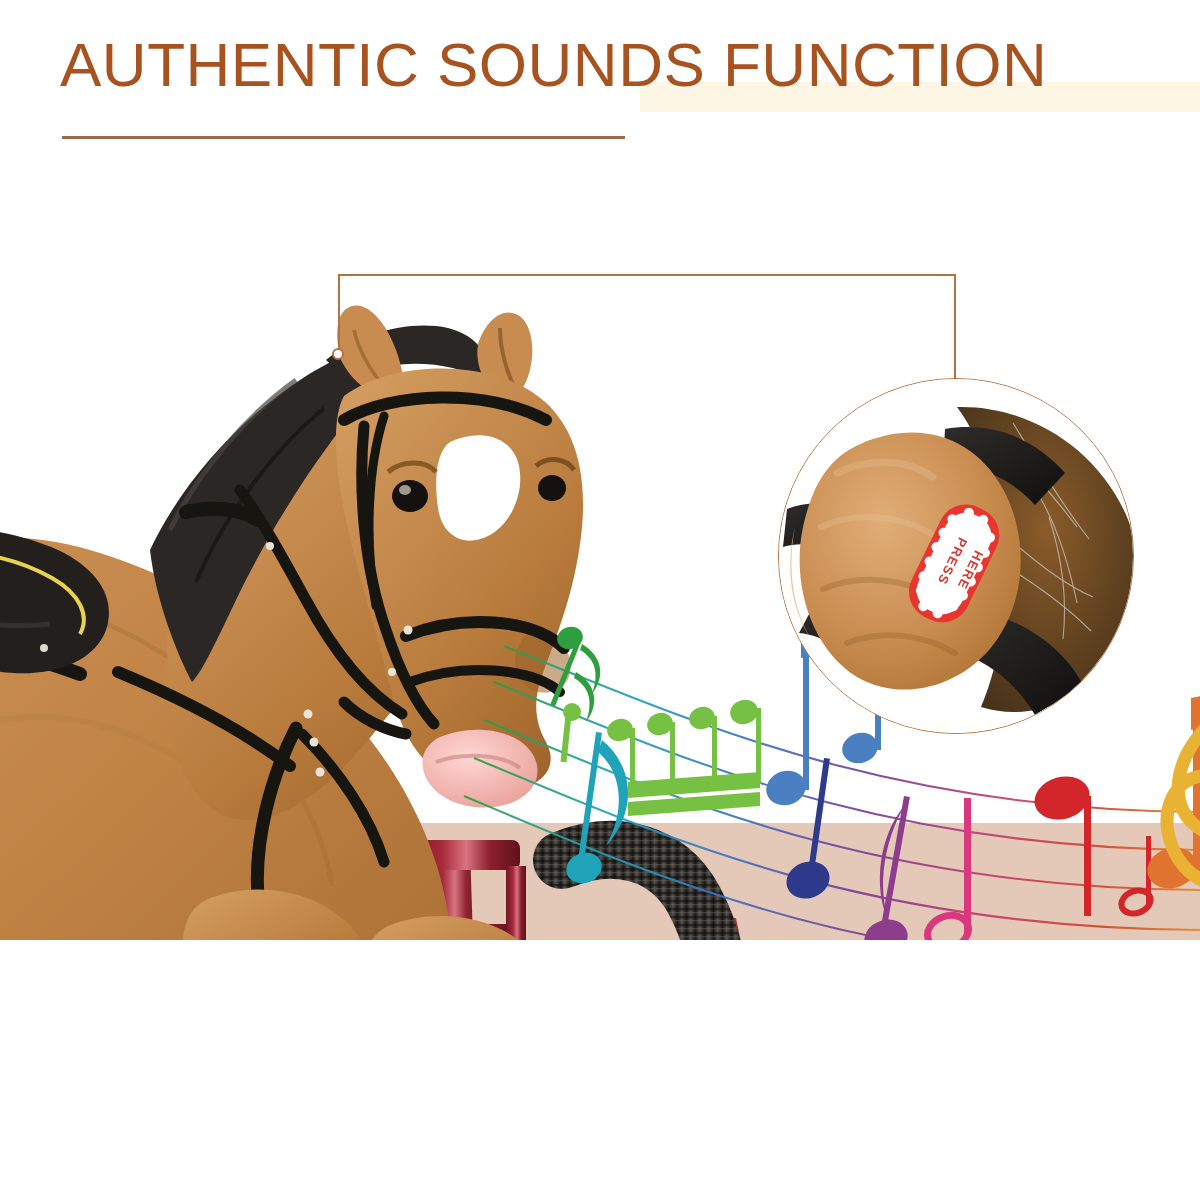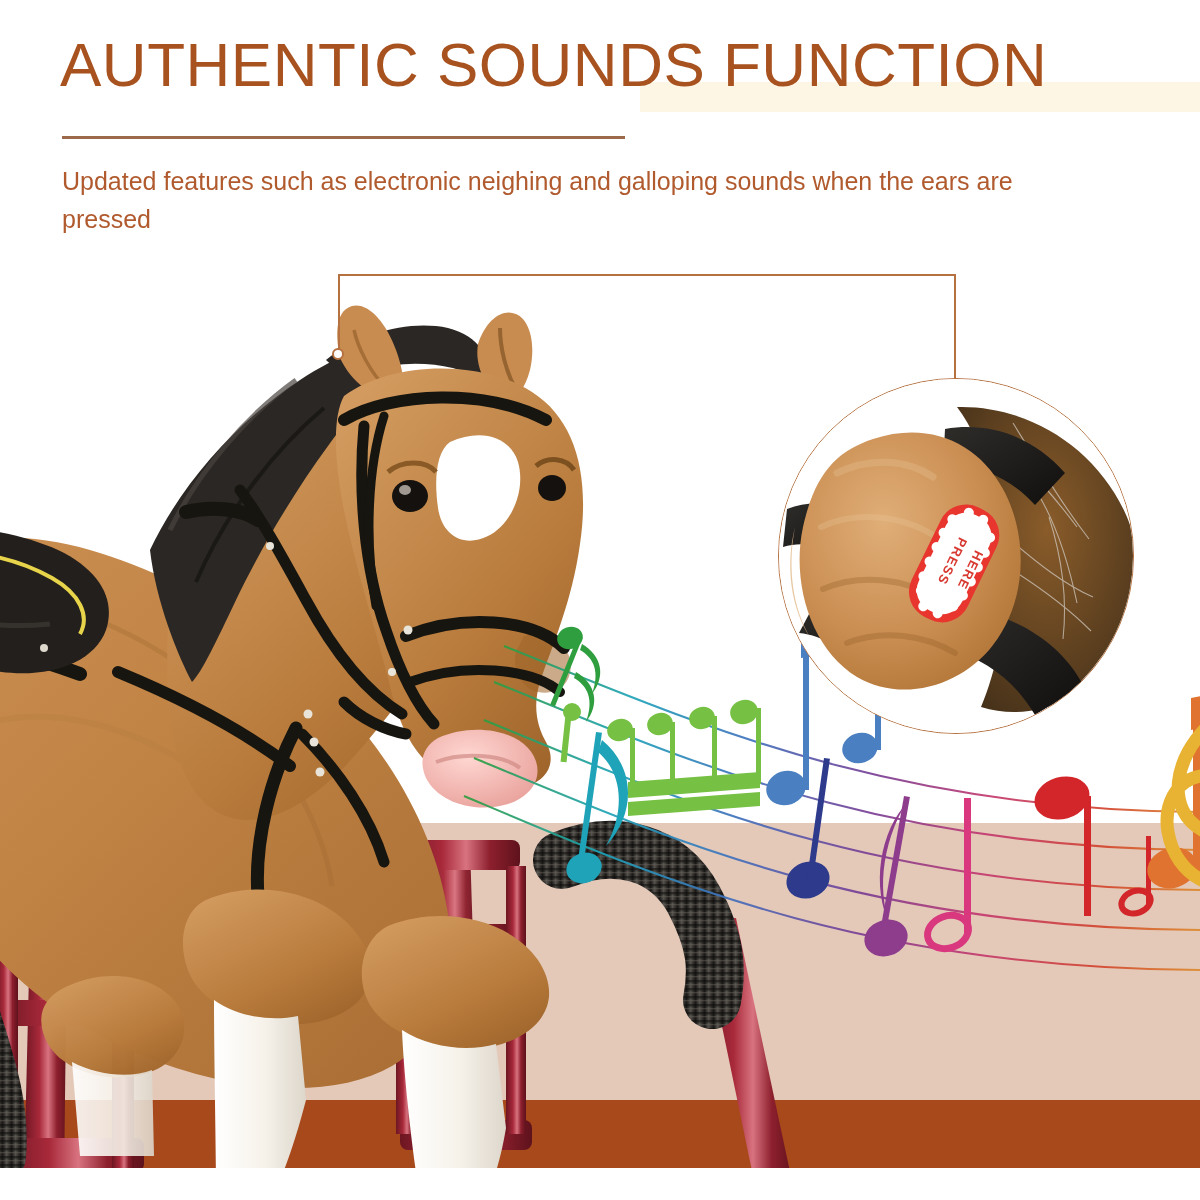--- a/index.html
+++ b/index.html
@@ -1,21 +1,21 @@
 <!DOCTYPE html>
 <html><head>
 <meta charset="utf-8">
 <title>Authentic Sounds Function</title>
 <style>
   html,body{margin:0;padding:0;}
   body{
     width:1200px;height:1200px;overflow:hidden;background:#ffffff;
     font-family:"Liberation Sans","DejaVu Sans",sans-serif;
   }
-  #stage{position:relative;width:1200px;height:1168px;background:#ffffff;overflow:hidden;}
+  #stage{position:relative;width:1200px;height:940px;background:#ffffff;overflow:hidden;}
 
   
   .band-beige{position:absolute;left:0;top:823px;width:1200px;height:277px;background:#e4c9b9;}
   .band-rust{position:absolute;left:0;top:1100px;width:1200px;height:100px;background:#a8491b;}
   .title-hl{position:absolute;left:640px;top:82px;width:560px;height:30px;background:#fdf6e4;}
 
   
   .title{
     position:absolute;left:60px;top:34px;width:1130px;
     font-size:62px;line-height:62px;letter-spacing:0.5px;
@@ -55,21 +55,20 @@
 <body>
 
 <div id="stage">
 
   <div class="band-beige"></div>
   <div class="band-rust"></div>
   <div class="title-hl"></div>
 
   <div class="title">AUTHENTIC SOUNDS FUNCTION</div>
   <div class="rule"></div>
-  <div class="subtitle">Updated features such as electronic neighing and galloping sounds when the ears are pressed</div>
 
   <div class="horse">
     <svg width="790" height="900" viewBox="0 0 790 900">
       <defs>
         <linearGradient id="furG" x1="0" y1="0" x2="1" y2="1">
           <stop offset="0%" stop-color="#cd9155"></stop>
           <stop offset="45%" stop-color="#c08344"></stop>
           <stop offset="100%" stop-color="#a96c33"></stop>
         </linearGradient>
         <linearGradient id="furG2" x1="0.2" y1="0" x2="0.9" y2="1">

